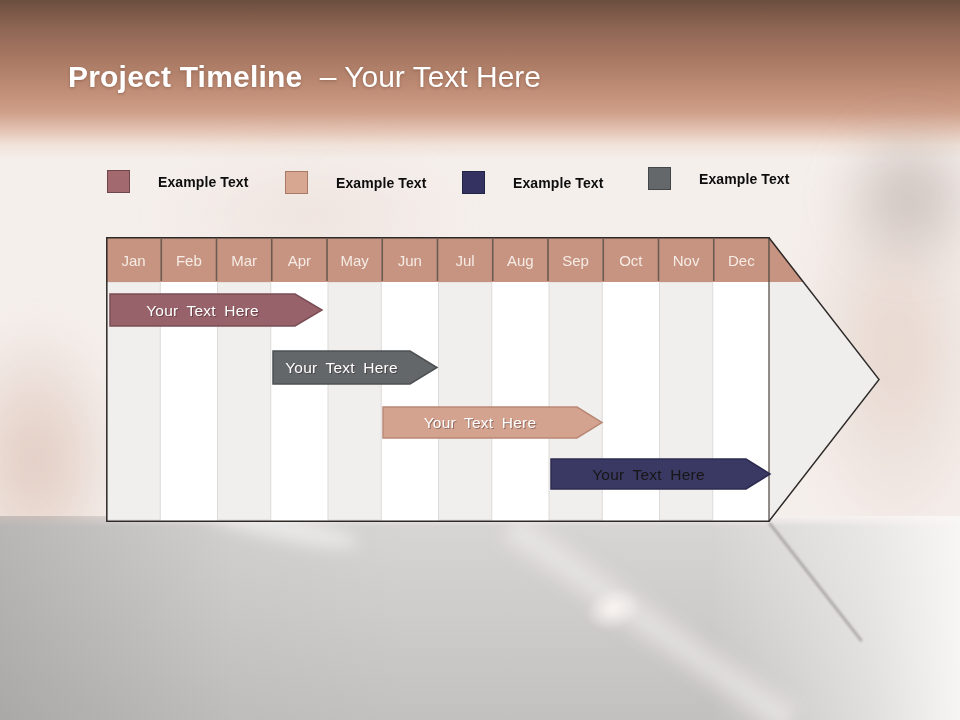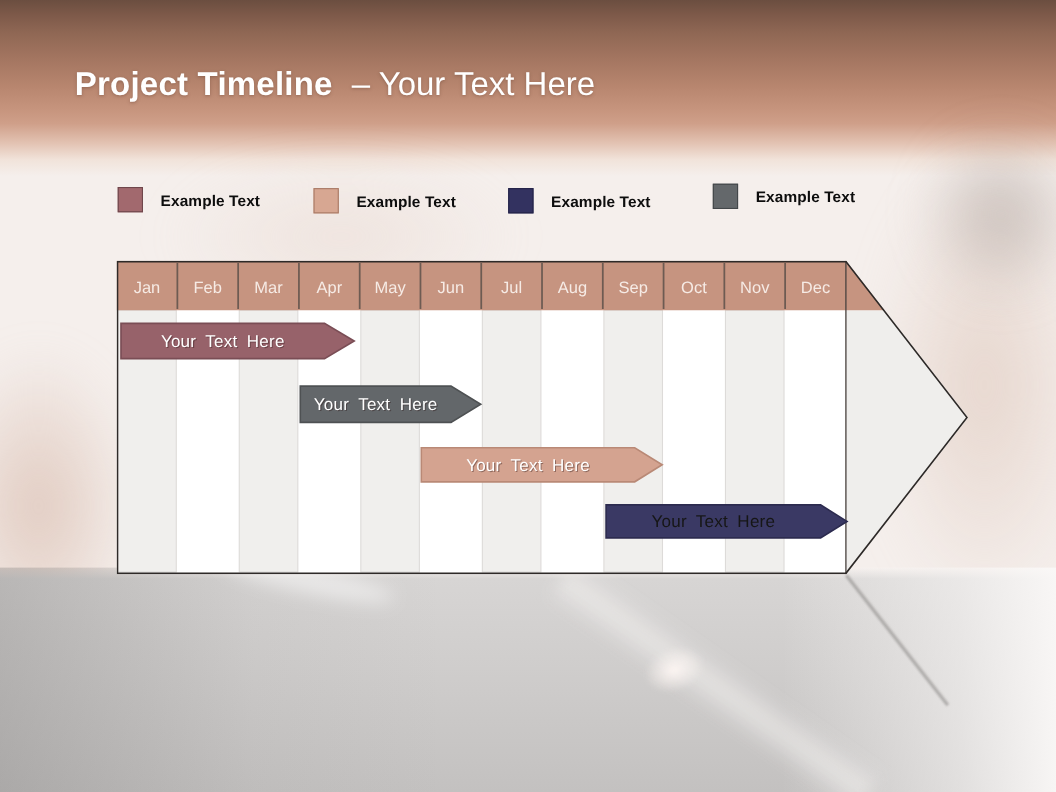--- a/index.html
+++ b/index.html
@@ -46,21 +46,21 @@
   .title .tb{font-weight:bold;letter-spacing:.2px;}
   .title .tr{font-weight:400;margin-left:9px;}
 
   
   .legend-item{position:absolute;display:flex;align-items:center;gap:16px;}
   .li1{left:107px;top:170px;}
   .li2{left:285px;top:171px;}
   .li3{left:462px;top:171px;}
   .li4{left:648px;top:167px;}
   .swatch{width:23px;height:23px;border:1px solid #555;box-sizing:border-box;}
-  .legend-label{font-weight:bold;font-size:14px;color:#0d0d0d;letter-spacing:.1px;}
+  .legend-label{font-weight:bold;font-size:14px;color:#0d0d0d;letter-spacing:.1px;margin-left:12px;}
 
   
   .chart-svg{position:absolute;left:106px;top:237px;}
   .chart-svg text{font-family:"Liberation Sans",sans-serif;}
   .bartext{word-spacing:4px;letter-spacing:.2px;}
 </style>
 </head>
 <body>
 
 <div class="slide">

